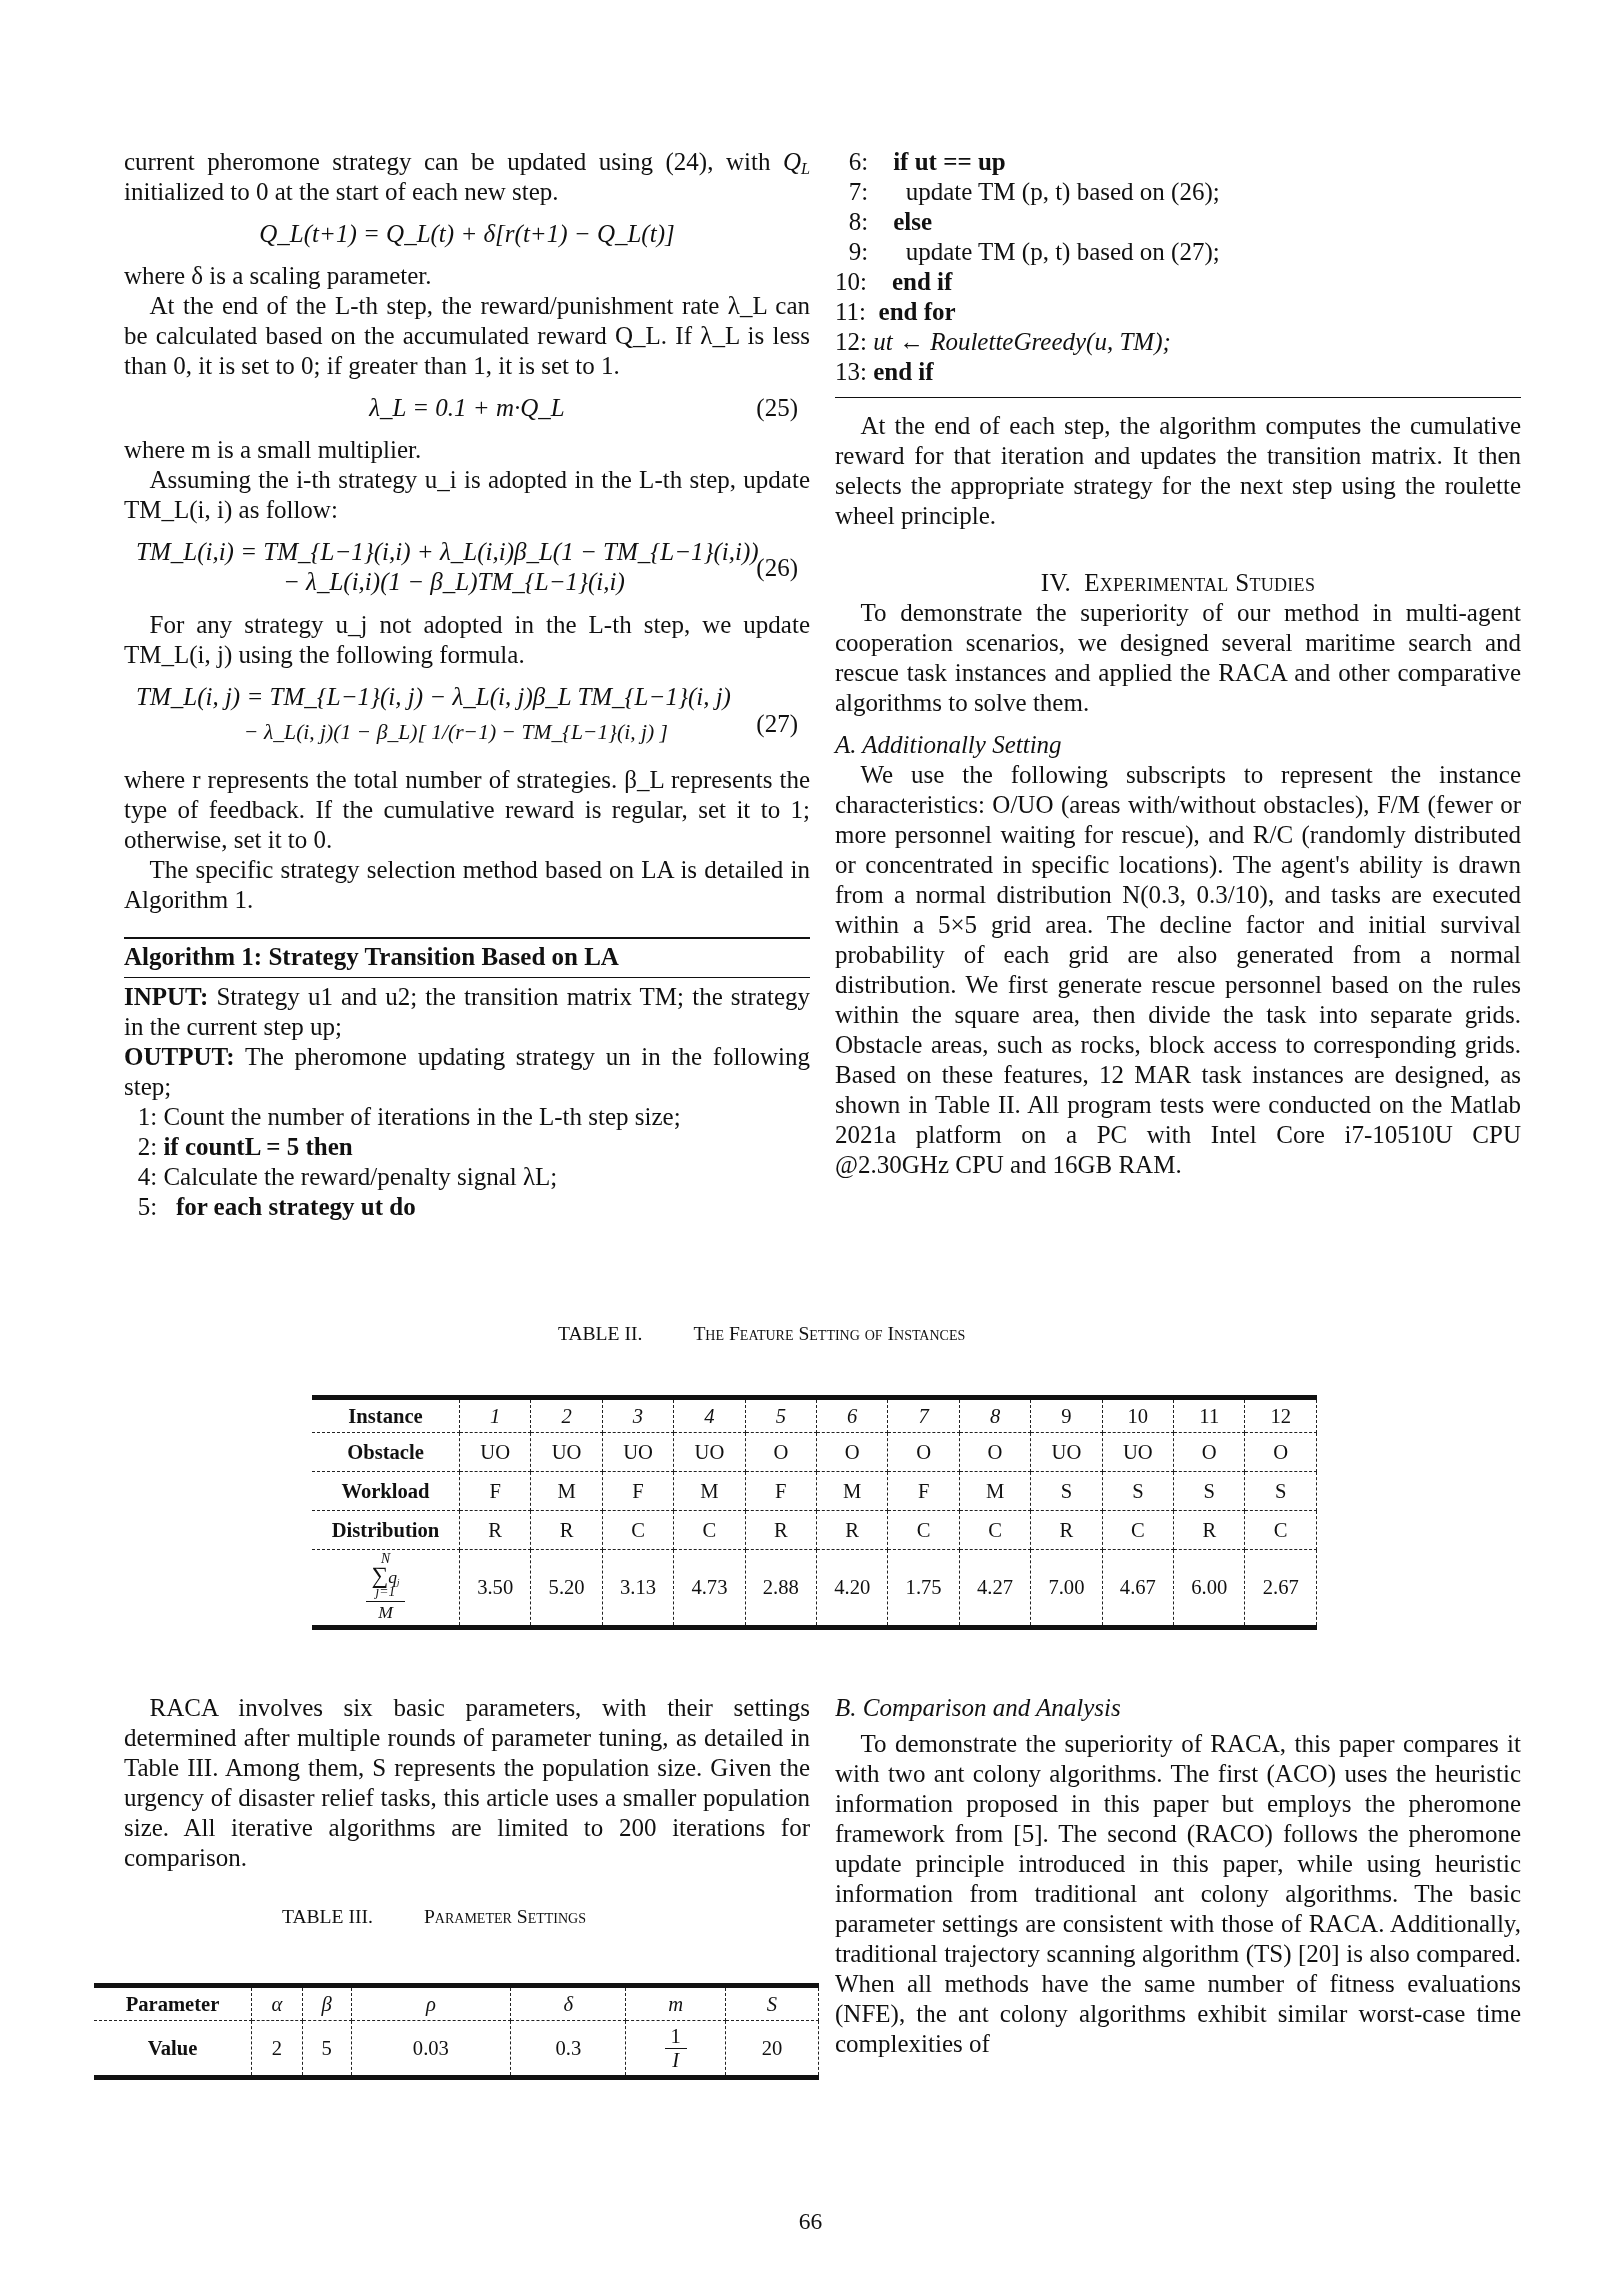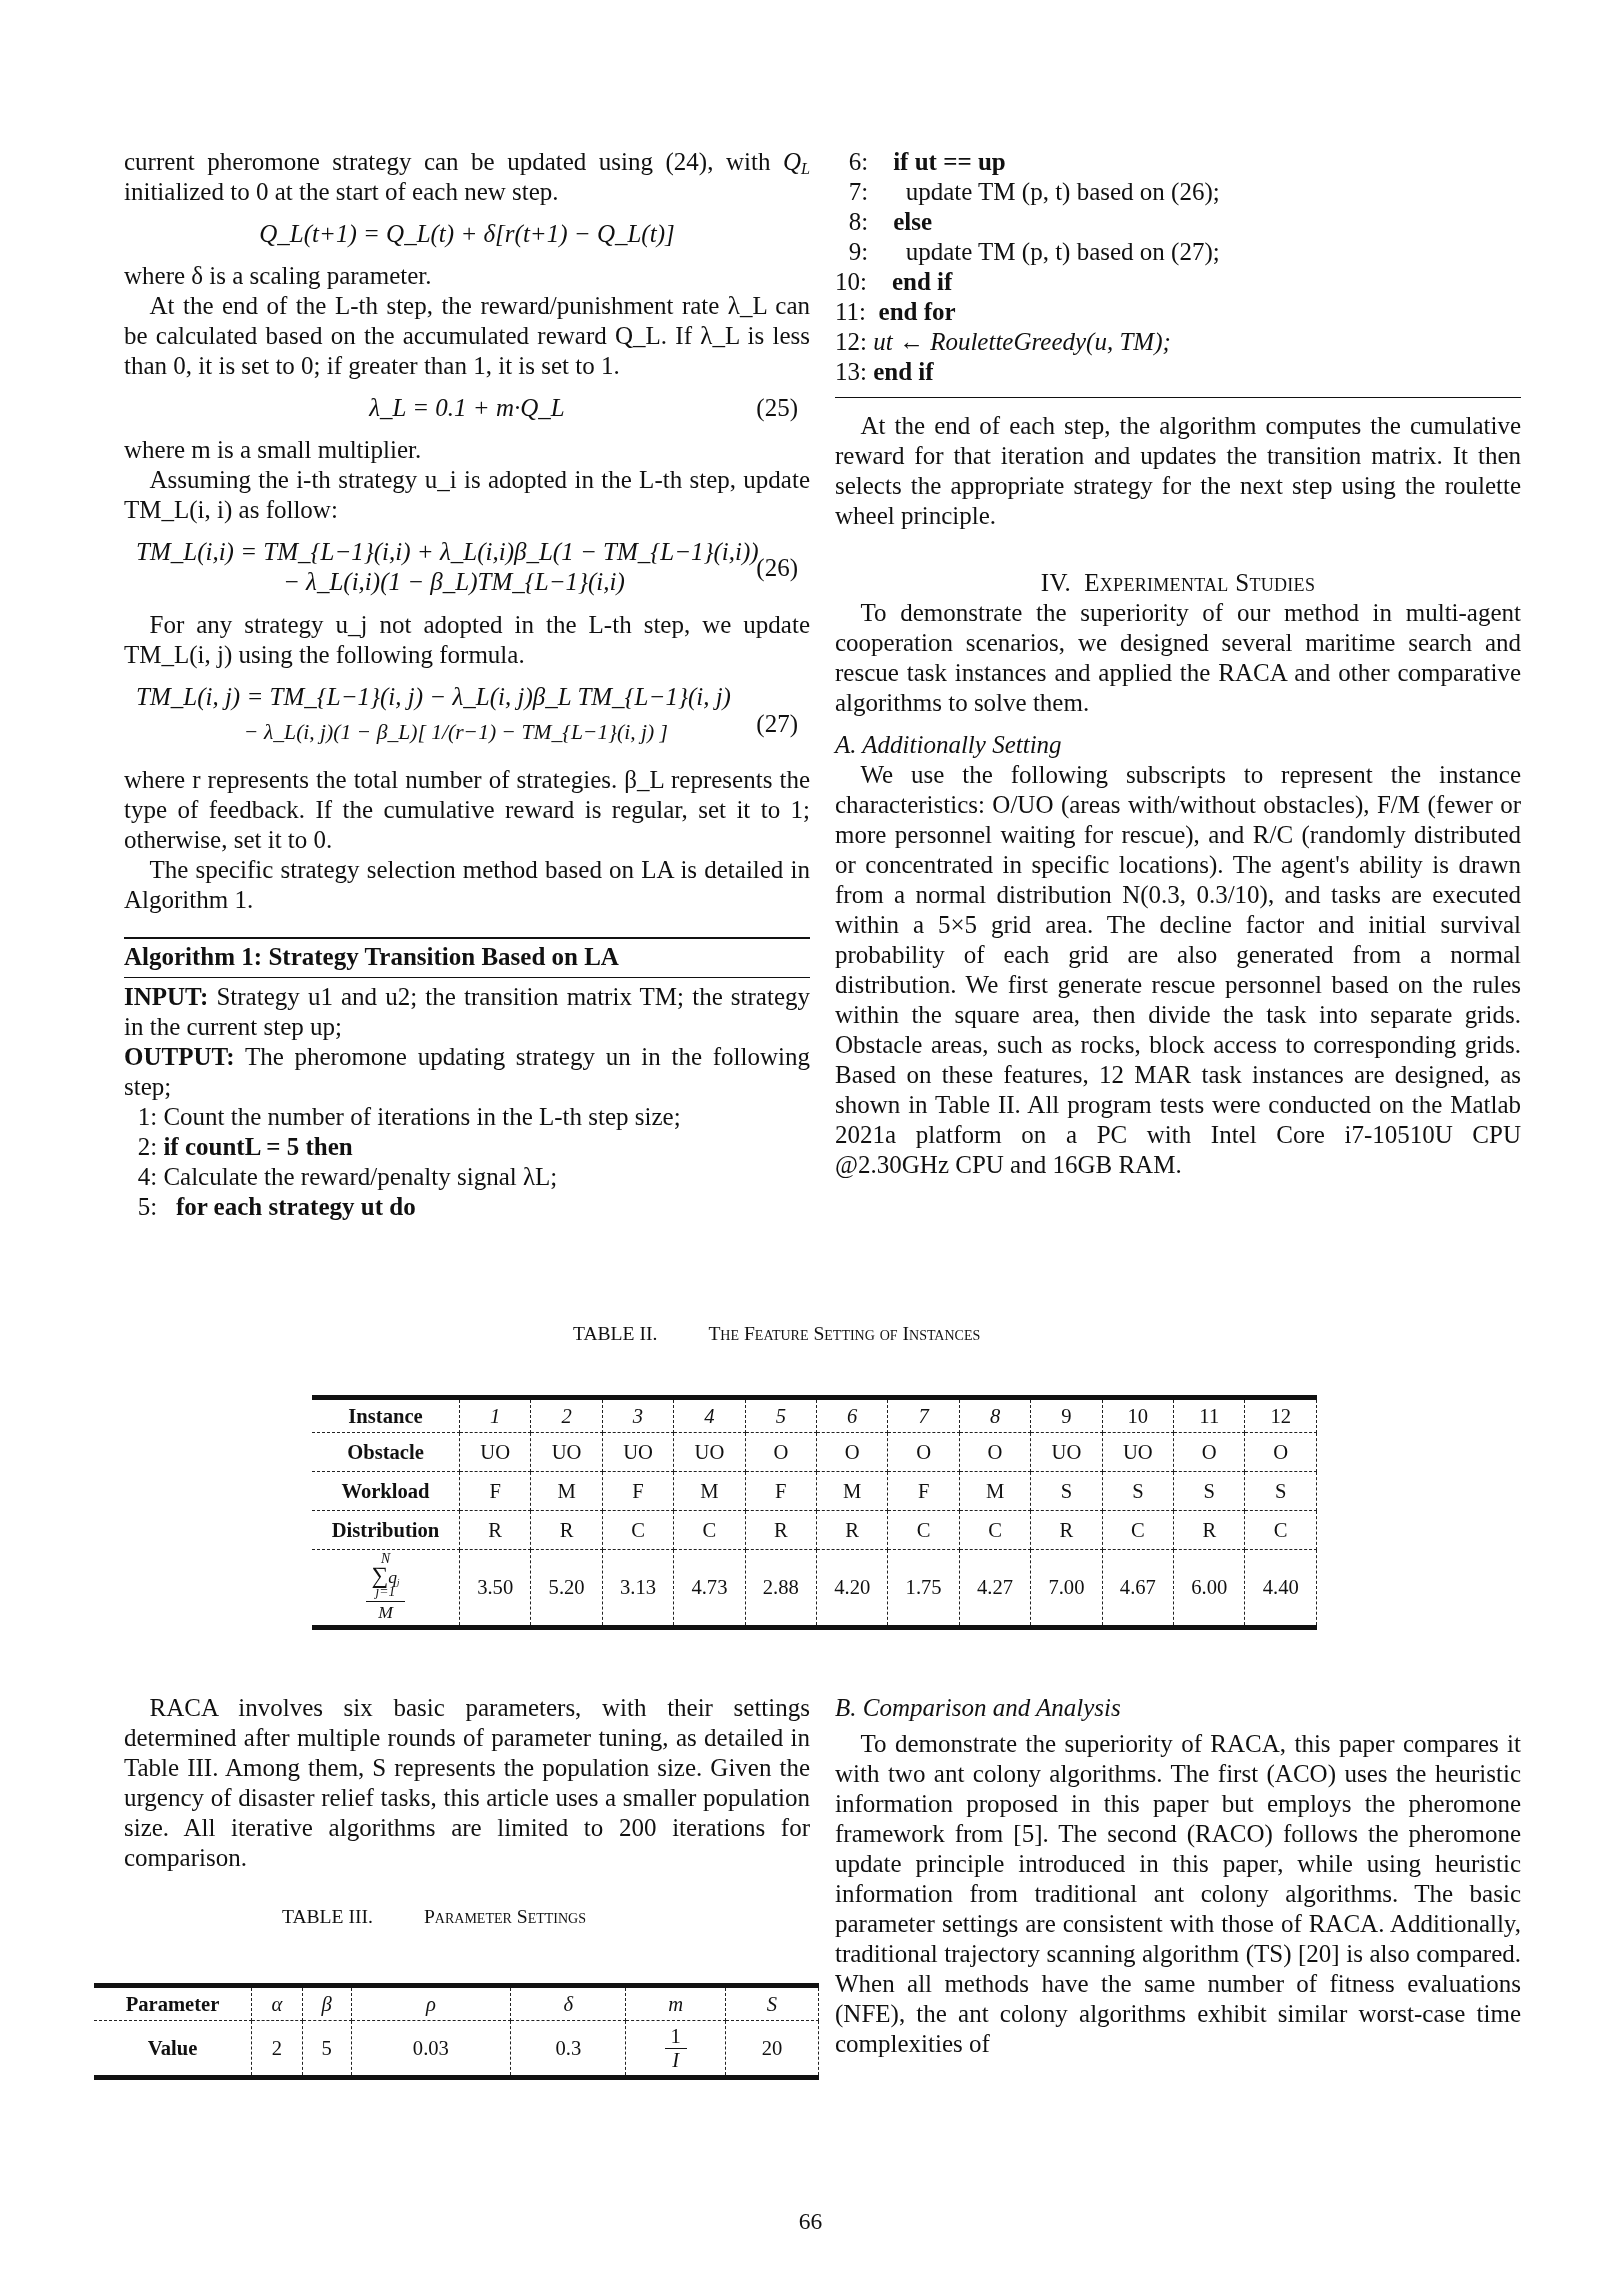--- a/index.html
+++ b/index.html
@@ -110,21 +110,21 @@
   <p class="p ind">To demonstrate the superiority of our method in multi-agent cooperation scenarios, we designed several maritime search and rescue task instances and applied the RACA and other comparative algorithms to solve them.</p>
   <p class="subsec">A.  Additionally Setting</p>
   <p class="p ind">We use the following subscripts to represent the instance characteristics: O/UO (areas with/without obstacles), F/M (fewer or more personnel waiting for rescue), and R/C (randomly distributed or concentrated in specific locations). The agent's ability is drawn from a normal distribution N(0.3, 0.3/10), and tasks are executed within a 5×5 grid area. The decline factor and initial survival probability of each grid are also generated from a normal distribution. We first generate rescue personnel based on the rules within the square area, then divide the task into separate grids. Obstacle areas, such as rocks, block access to corresponding grids. Based on these features, 12 MAR task instances are designed, as shown in Table II. All program tests were conducted on the Matlab 2021a platform on a PC with Intel Core i7-10510U CPU @2.30GHz CPU and 16GB RAM.</p>
 </div>
 
 <div class="col" style="left:835px; top:1693px;">
   <p class="subsec" style="margin-top:0">B.  Comparison and Analysis</p>
   <p class="p ind" style="margin-top:5.9px">To demonstrate the superiority of RACA, this paper compares it with two ant colony algorithms. The first (ACO) uses the heuristic information proposed in this paper but employs the pheromone framework from [5]. The second (RACO) follows the pheromone update principle introduced in this paper, while using heuristic information from traditional ant colony algorithms. The basic parameter settings are consistent with those of RACA. Additionally, traditional trajectory scanning algorithm (TS) [20] is also compared. When all methods have the same number of fitness evaluations (NFE), the ant colony algorithms exhibit similar worst-case time complexities of</p>
 </div>
 
-<div class="caption" style="left:573px; top:1323px;">
+<div class="caption" style="left:558px; top:1323px;">
   <span class="lbl">TABLE II.</span><span class="sc">The Feature Setting of Instances</span>
 </div>
 <table class="tbl" style="left:312px; top:1364px; width:1005px;">
   <tbody>
       <tr style="height:35px">
     <td style="width:147px">Instance</td>
     <td class="it">1</td>
         <td class="it">2</td>
     <td class="it">3</td>
         <td class="it">4</td>
@@ -197,21 +197,21 @@
         <td>5.20</td>
         <td>3.13</td>
     <td>4.73</td>
         <td>2.88</td>
         <td>4.20</td>
     <td>1.75</td>
         <td>4.27</td>
         <td>7.00</td>
     <td>4.67</td>
         <td>6.00</td>
-        <td>4.40</td>
+        <td>2.67</td>
   </tr>
 </tbody>
   </table>
 
 <div class="caption" style="left:282px; top:1906px;">
   <span class="lbl">TABLE III.</span><span class="sc">Parameter Settings</span>
 </div>
 <table class="tbl" style="left:94px; top:1952px; width:725px;">
   <tbody>
       <tr style="height:35px">

